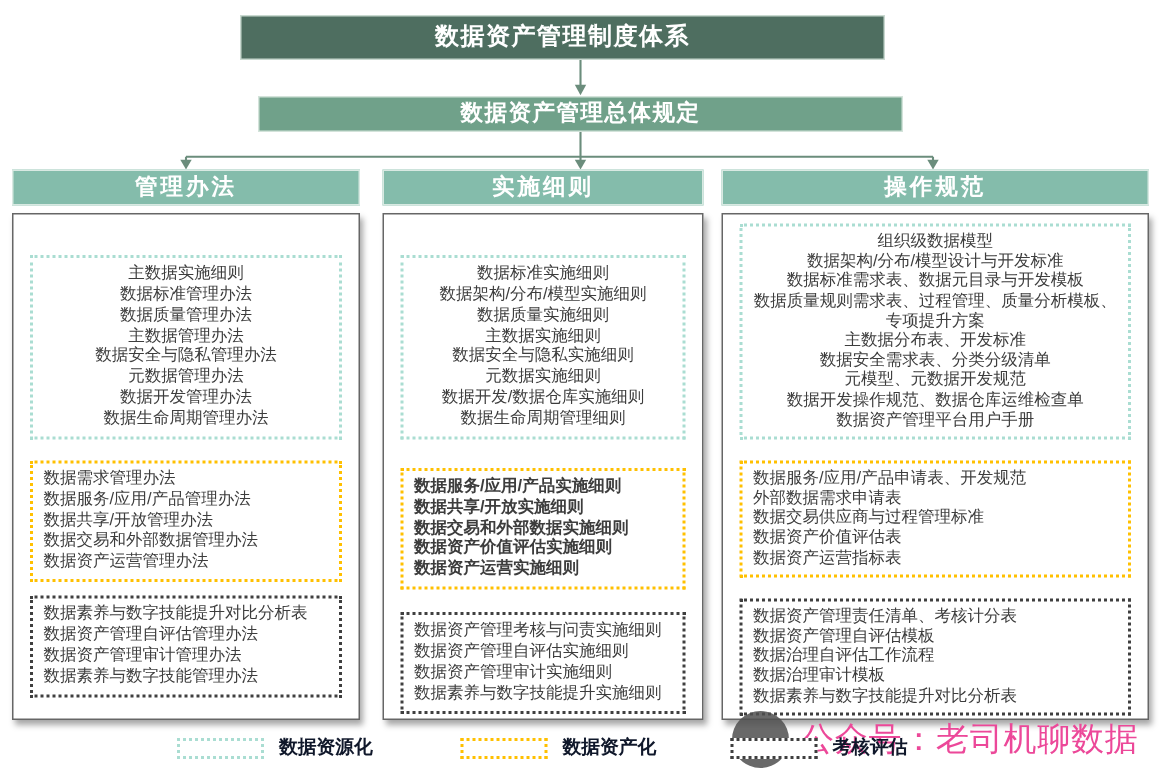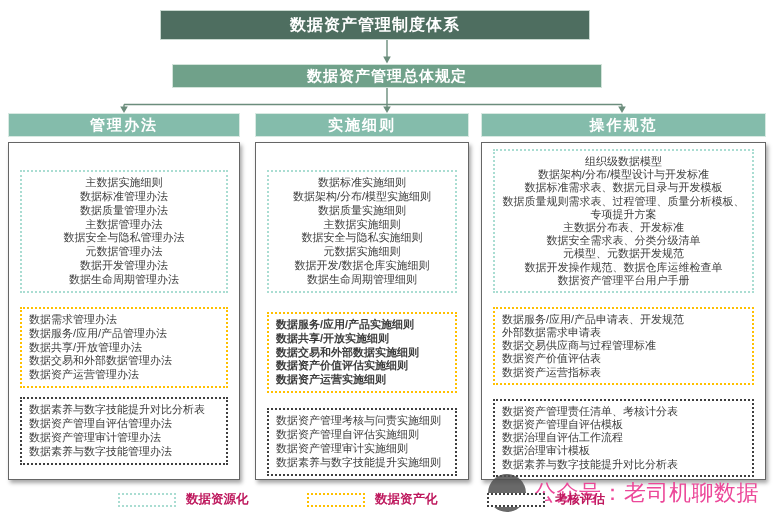--- a/index.html
+++ b/index.html
@@ -33,21 +33,21 @@
   .sec-asset{border-color:#ffc000;}
   .sec-assessment{border-color:#3f3f3f;}
   .col.tight .sec{line-height:1.2;}
   .item{white-space:normal;}
 
   
   .legend-item{position:absolute;top:490px;height:18px;white-space:nowrap;z-index:3;}
   .swatch{display:inline-block;width:54px;height:10px;border-width:2px;border-style:dotted;
           vertical-align:middle;background:#fff;}
   .legend-label{display:inline-block;margin-left:10px;font-size:12.5px;font-weight:bold;
-                color:#be185d;vertical-align:middle;}
+                color:#0f172a;vertical-align:middle;}
 
   
   .watermark{position:absolute;left:488px;top:472px;z-index:2;}
   .wm-circle{position:absolute;left:0;top:2px;width:38px;height:38px;border-radius:50%;
              background:#4f4f4f;opacity:0.85;}
   .wm-text{position:absolute;left:46px;top:6px;font-size:22px;color:#ec4899;
            white-space:nowrap;font-weight:500;letter-spacing:0.5px;}
 </style>
 </head>
 <body>

